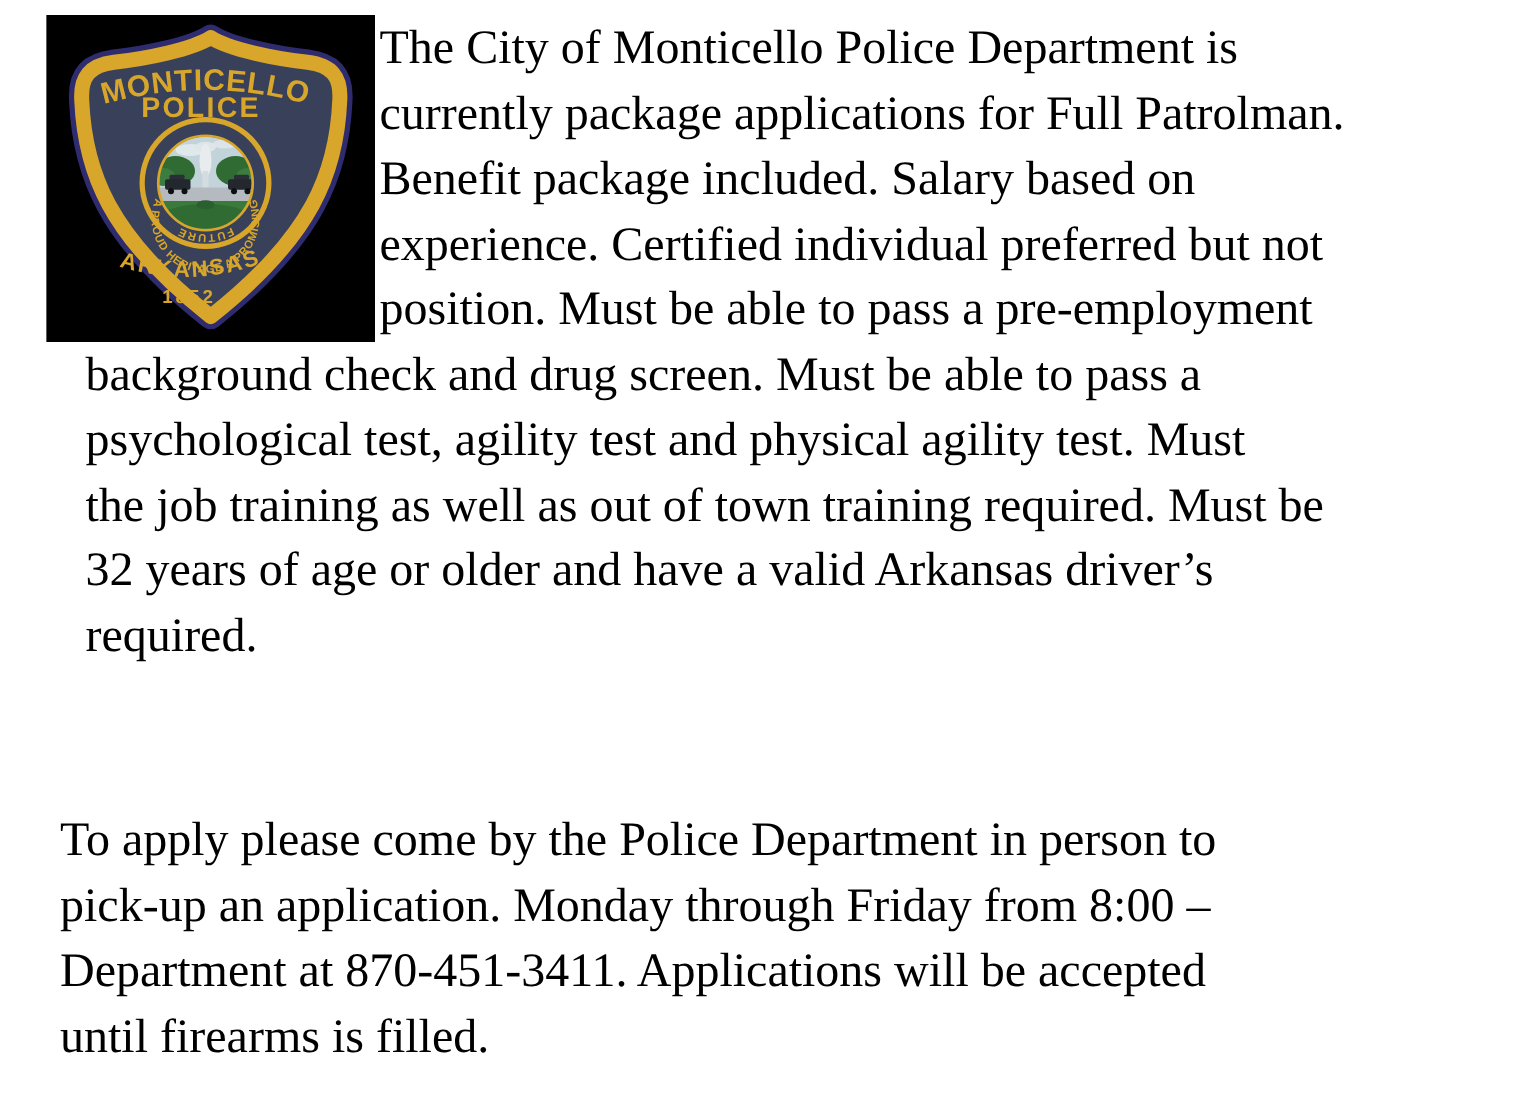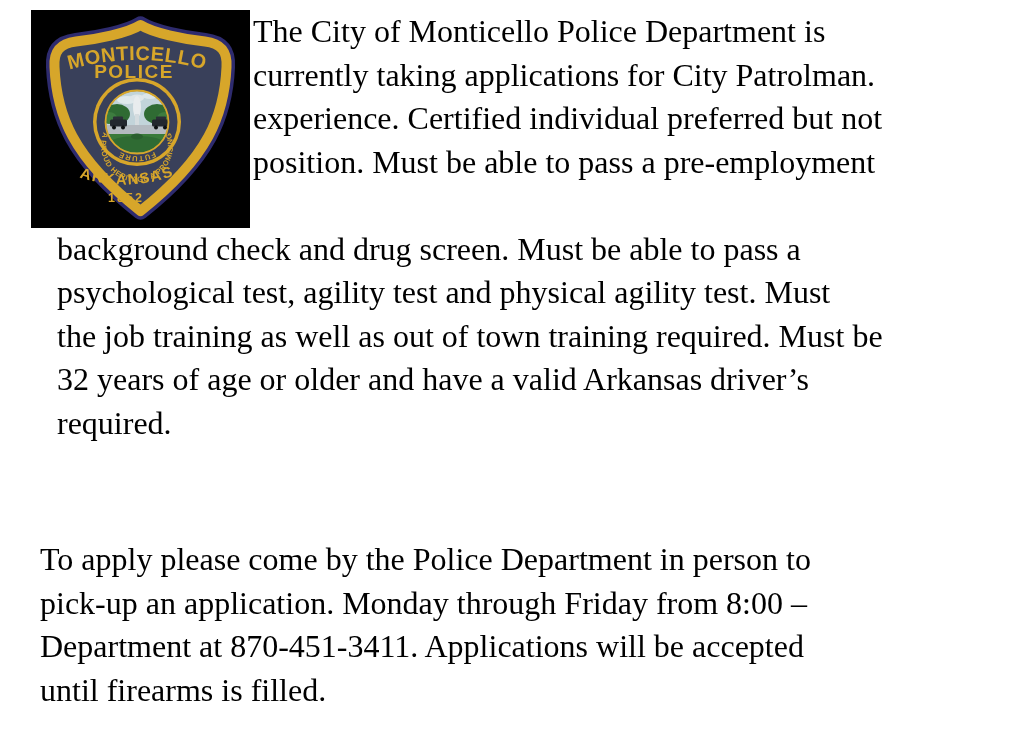--- a/index.html
+++ b/index.html
@@ -115,21 +115,22 @@
       <text font-family="Liberation Sans, sans-serif" font-size="15" font-weight="bold" fill="#d7a62a" letter-spacing="1.5">
         <textPath href="#stateArc" startOffset="50%" text-anchor="middle">ARKANSAS</textPath>
       </text>
 
       <text x="95" y="192" font-family="Liberation Sans, sans-serif" font-size="12.5" font-weight="bold" fill="#d7a62a" letter-spacing="2" text-anchor="middle">1852</text>
     </svg>
   </div>
 
   <div class="tb tb-beside">
     <div class="line">The City of Monticello Police Department is</div>
-    <div class="line">currently taking applications for City Patrolman.</div>
+    <div class="line">currently package applications for Full Patrolman.</div>
+    <div class="line">Benefit package included. Salary based on</div>
     <div class="line">experience. Certified individual preferred but not</div>
     <div class="line">position. Must be able to pass a pre-employment</div>
   </div>
 
   <div class="tb tb-full">
     <div class="line">background check and drug screen. Must be able to pass a</div>
     <div class="line">psychological test, agility test and physical agility test. Must</div>
     <div class="line">the job training as well as out of town training required. Must be</div>
     <div class="line">32 years of age or older and have a valid Arkansas driver’s</div>
     <div class="line">required.</div>

